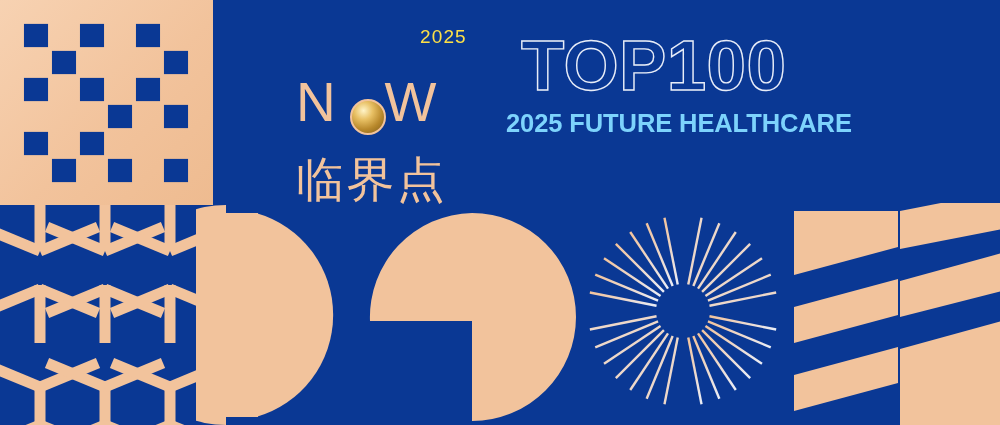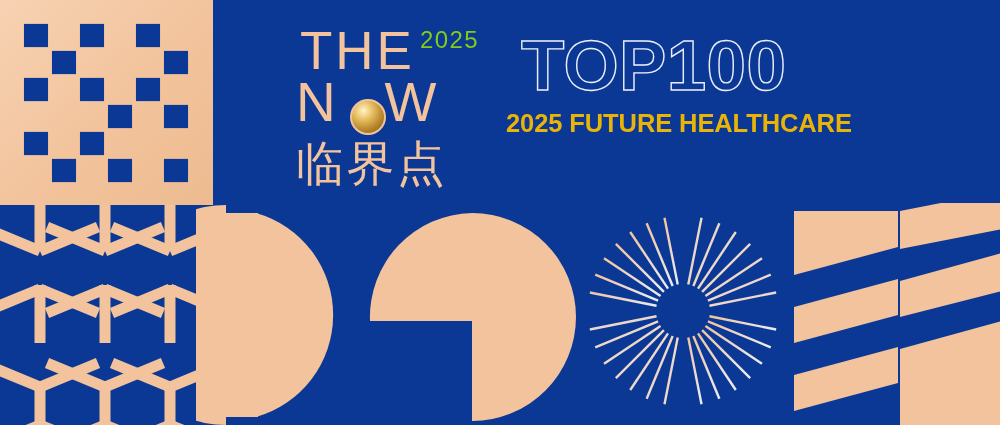--- a/index.html
+++ b/index.html
@@ -104,22 +104,22 @@
   #logo-the {
     position: absolute;
     left: 4px;
     top: 2px;
     font-size: 53px;
   }
   #logo-year {
     position: absolute;
     left: 124px;
     top: 4px;
-    font-size: 24px;
-    color: #84cc16;
+    font-size: 19px;
+    color: #fde047;
     font-weight: 300;
     letter-spacing: 0.06em;
   }
   #logo-now {
     position: absolute;
     left: 0px;
     top: 53px;
     font-size: 55px;
   }
   #logo-now .now-gap { visibility: hidden; }
@@ -131,21 +131,21 @@
     height: 36px;
     border-radius: 50%;
     border: 2.5px solid #F2C39C;
     box-sizing: border-box;
     background:
       radial-gradient(circle at 36% 30%, #FFF4C8 0%, #E8C064 30%, #B9892C 62%, #7C5A16 100%);
   }
   #logo-cn {
     position: absolute;
     left: 0px;
-    top: 118px;
+    top: 134px;
     font-size: 48px;
     color: #F2C39C;
     font-weight: 400;
     letter-spacing: 0.05em;
     line-height: 1;
     white-space: nowrap;
   }
 
   
   #headline {
@@ -158,21 +158,21 @@
     font-size: 71px;
     line-height: 0.82;
     font-weight: 700;
     letter-spacing: 0.005em;
     color: transparent;
     -webkit-text-stroke: 1.4px #E8EDF8;
     white-space: nowrap;
     margin: 15px;
   }
   .en-line {
-    color: #eab308;
+    color: #7dd3fc;
     font-size: 25.5px;
     font-weight: 700;
     letter-spacing: -0.004em;
     line-height: 1.06;
     white-space: nowrap;
     margin: 0;
   }
   #en-1 { margin-top: 7px; }
   #cn-headline {
     color: #FFFFFF;
@@ -349,21 +349,20 @@
 
       <g>
         <path d="M110,8 L212,-12 L212,26 L110,46 Z" fill="#F2C39C"></path>
         <path d="M110,78 L212,50 L212,88 L110,114 Z" fill="#F2C39C"></path>
         <path d="M110,146 L212,118 L212,232 L110,232 Z" fill="#F2C39C"></path>
       </g>
     </svg>
   </div>
 
   <div id="logo">
-    <div id="logo-the" class="logo-line">THE</div>
     <div id="logo-year">2025</div>
     <div id="logo-now" class="logo-line"><span>N</span><span class="now-gap">O</span><span>W</span></div>
     <div id="logo-orb"></div>
     <div id="logo-cn">临界点</div>
   </div>
 
   <div id="headline">
     <div id="top100">TOP100</div>
     <div id="en-1" class="en-line">2025 FUTURE HEALTHCARE</div>
   </div>

